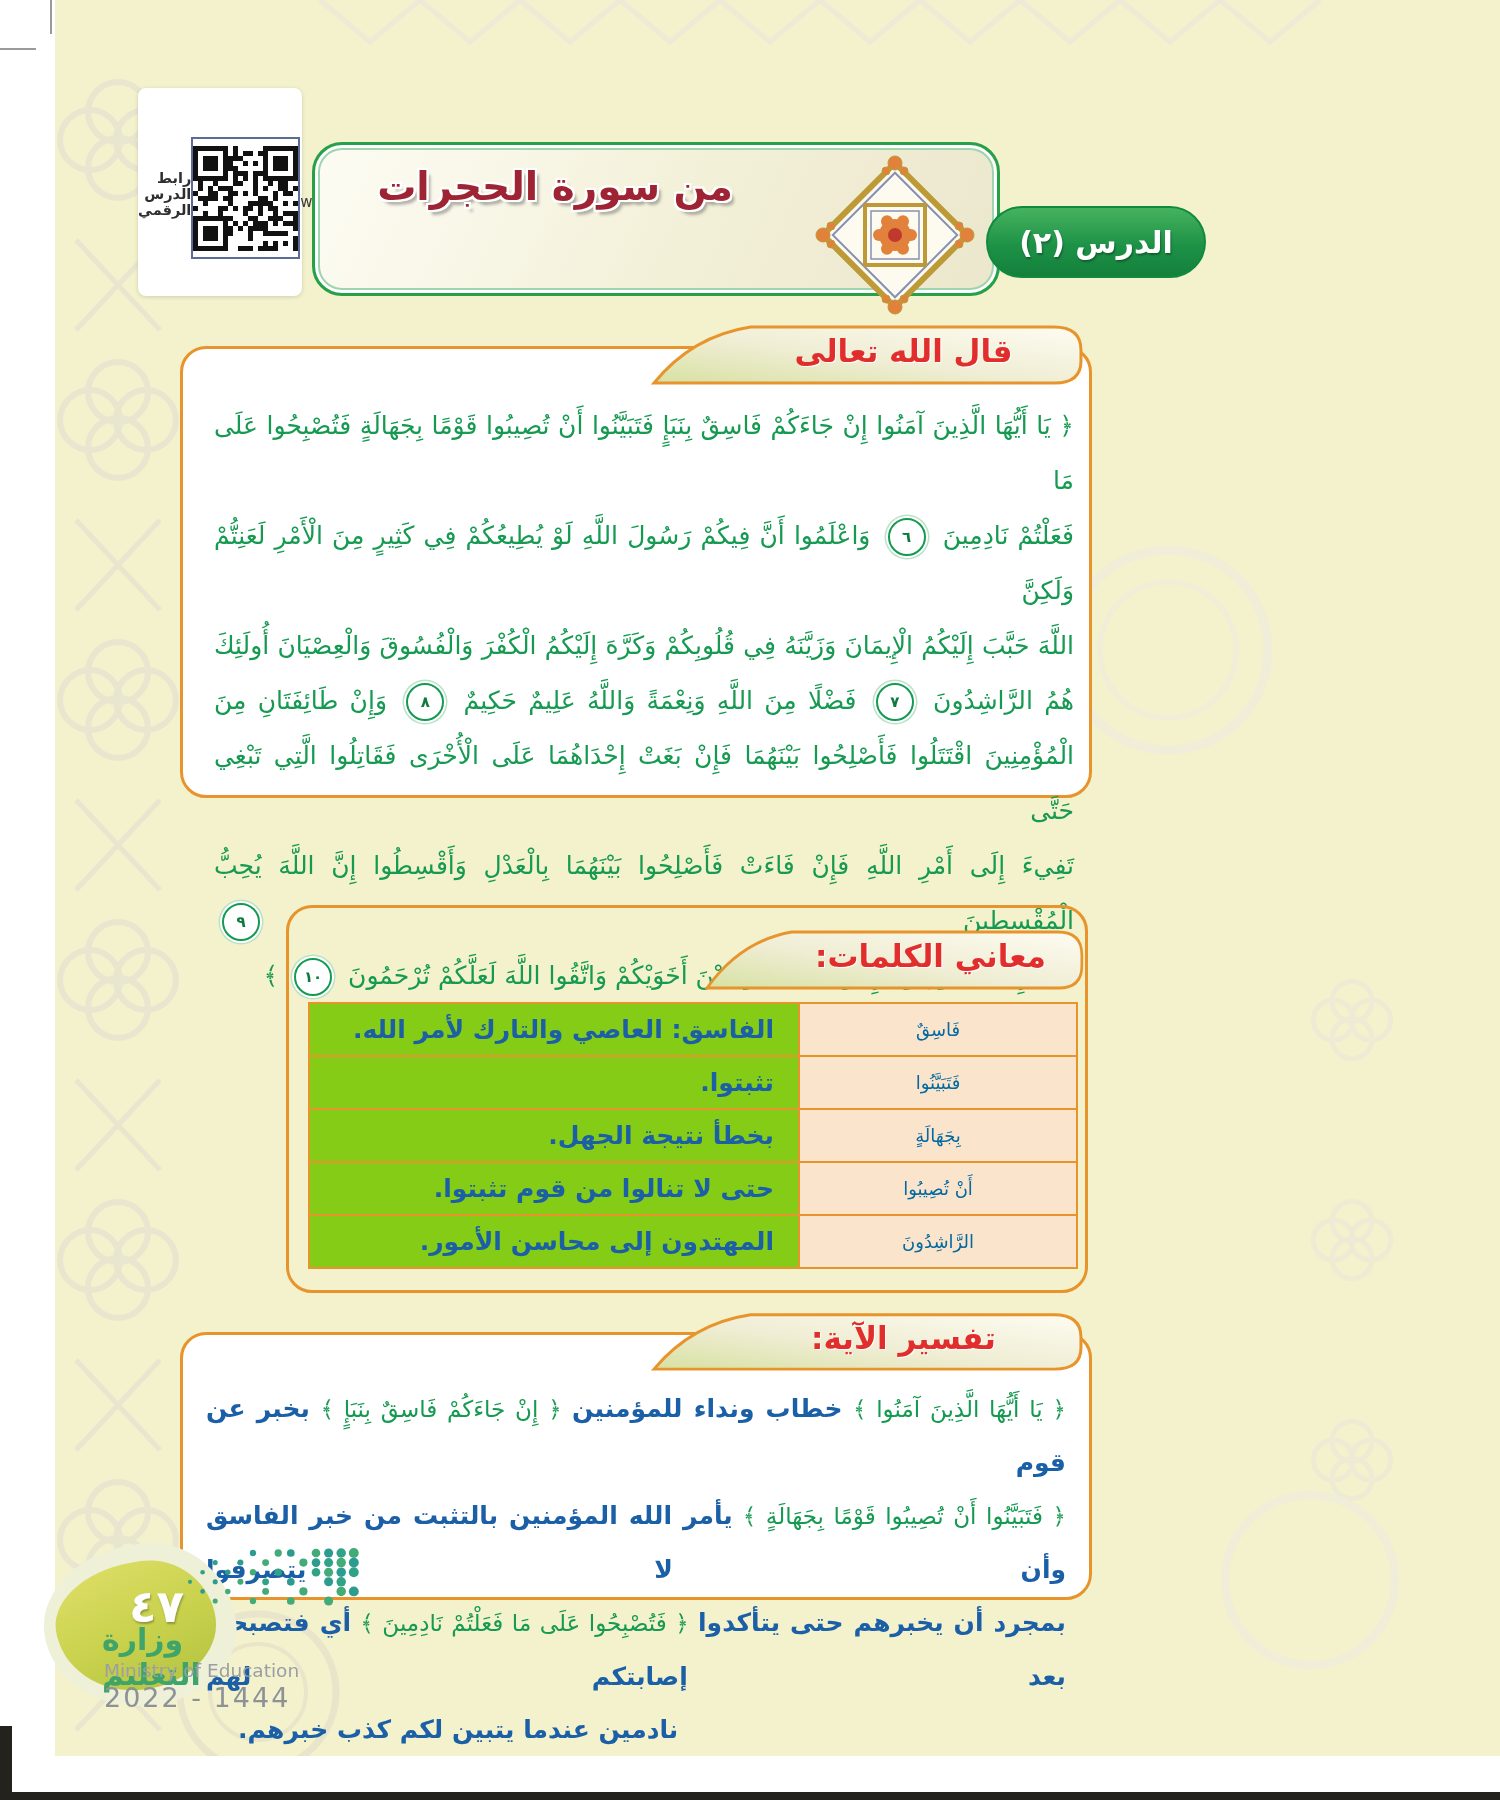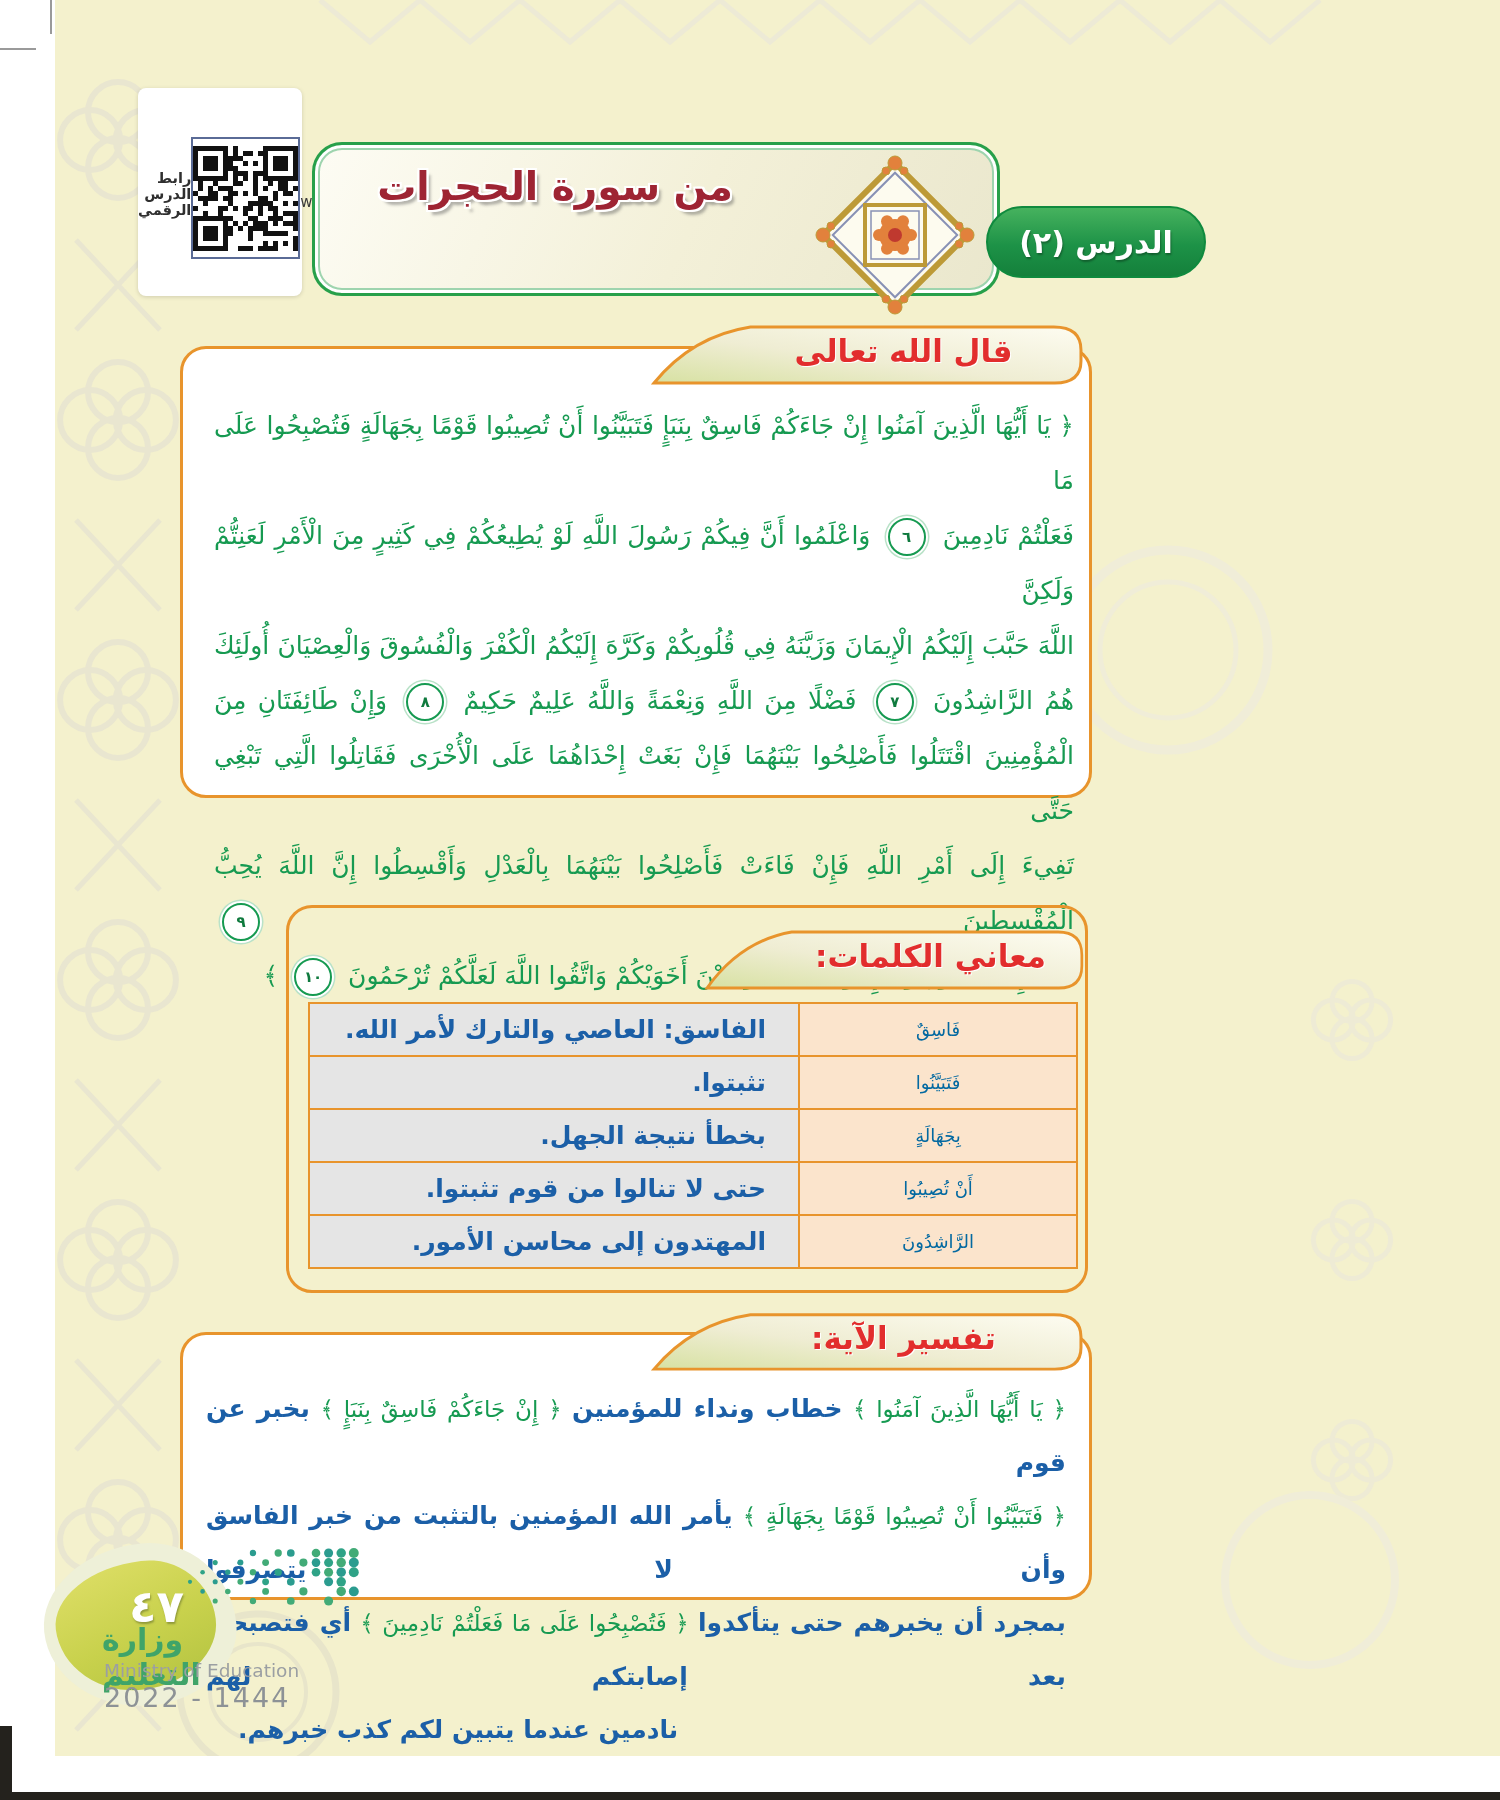--- a/index.html
+++ b/index.html
@@ -44,21 +44,21 @@
   .quran-lines{position:absolute;left:214px;top:398px;width:860px;direction:rtl;}
   .q-line{font-size:25px;color:#169a51;line-height:55px;text-align:justify;text-align-last:justify;white-space:normal;}
   .q-line.center{text-align:center;text-align-last:center;}
   .vnum{display:inline-flex;align-items:center;justify-content:center;width:34px;height:34px;border:2px solid #169a51;border-radius:50%;
     box-shadow:0 0 0 2px #fff,0 0 0 3.5px #b9e2c8;font-size:15px;font-weight:bold;color:#0f7a3e;vertical-align:middle;margin:0 8px;line-height:1;background:#fff;}
 
   
   .m-table{position:absolute;left:308px;top:1002px;width:770px;border-collapse:collapse;direction:rtl;table-layout:fixed;}
   .m-table td{border:2.5px solid #e8942c;height:53px;box-sizing:border-box;}
   .m-table td.word{width:278px;background:#fbe4cc;color:#0369a1;font-size:18px;text-align:center;}
-  .m-table td.meaning{background:#e5e5e5;color:#1b5fa7;font-weight:bold;font-size:25px;text-align:right;padding-right:32px;}
+  .m-table td.meaning{background:#84cc16;color:#1b5fa7;font-weight:bold;font-size:25px;text-align:right;padding-right:24px;}
 
   
   .tafsir-lines{position:absolute;left:206px;top:1382px;width:860px;direction:rtl;}
   .t-line{font-size:25px;line-height:53px;text-align:justify;text-align-last:justify;}
   .t-line.left{text-align:left;text-align-last:left;padding-left:32px;}
   .t-line .pl{color:#1b5fa7;font-weight:bold;}
   .t-line .qr{color:#169a51;font-size:23px;margin-top:16px;}
 
   
   .dots-logo{position:absolute;left:182px;top:1548px;width:180px;height:60px;z-index:5;}

